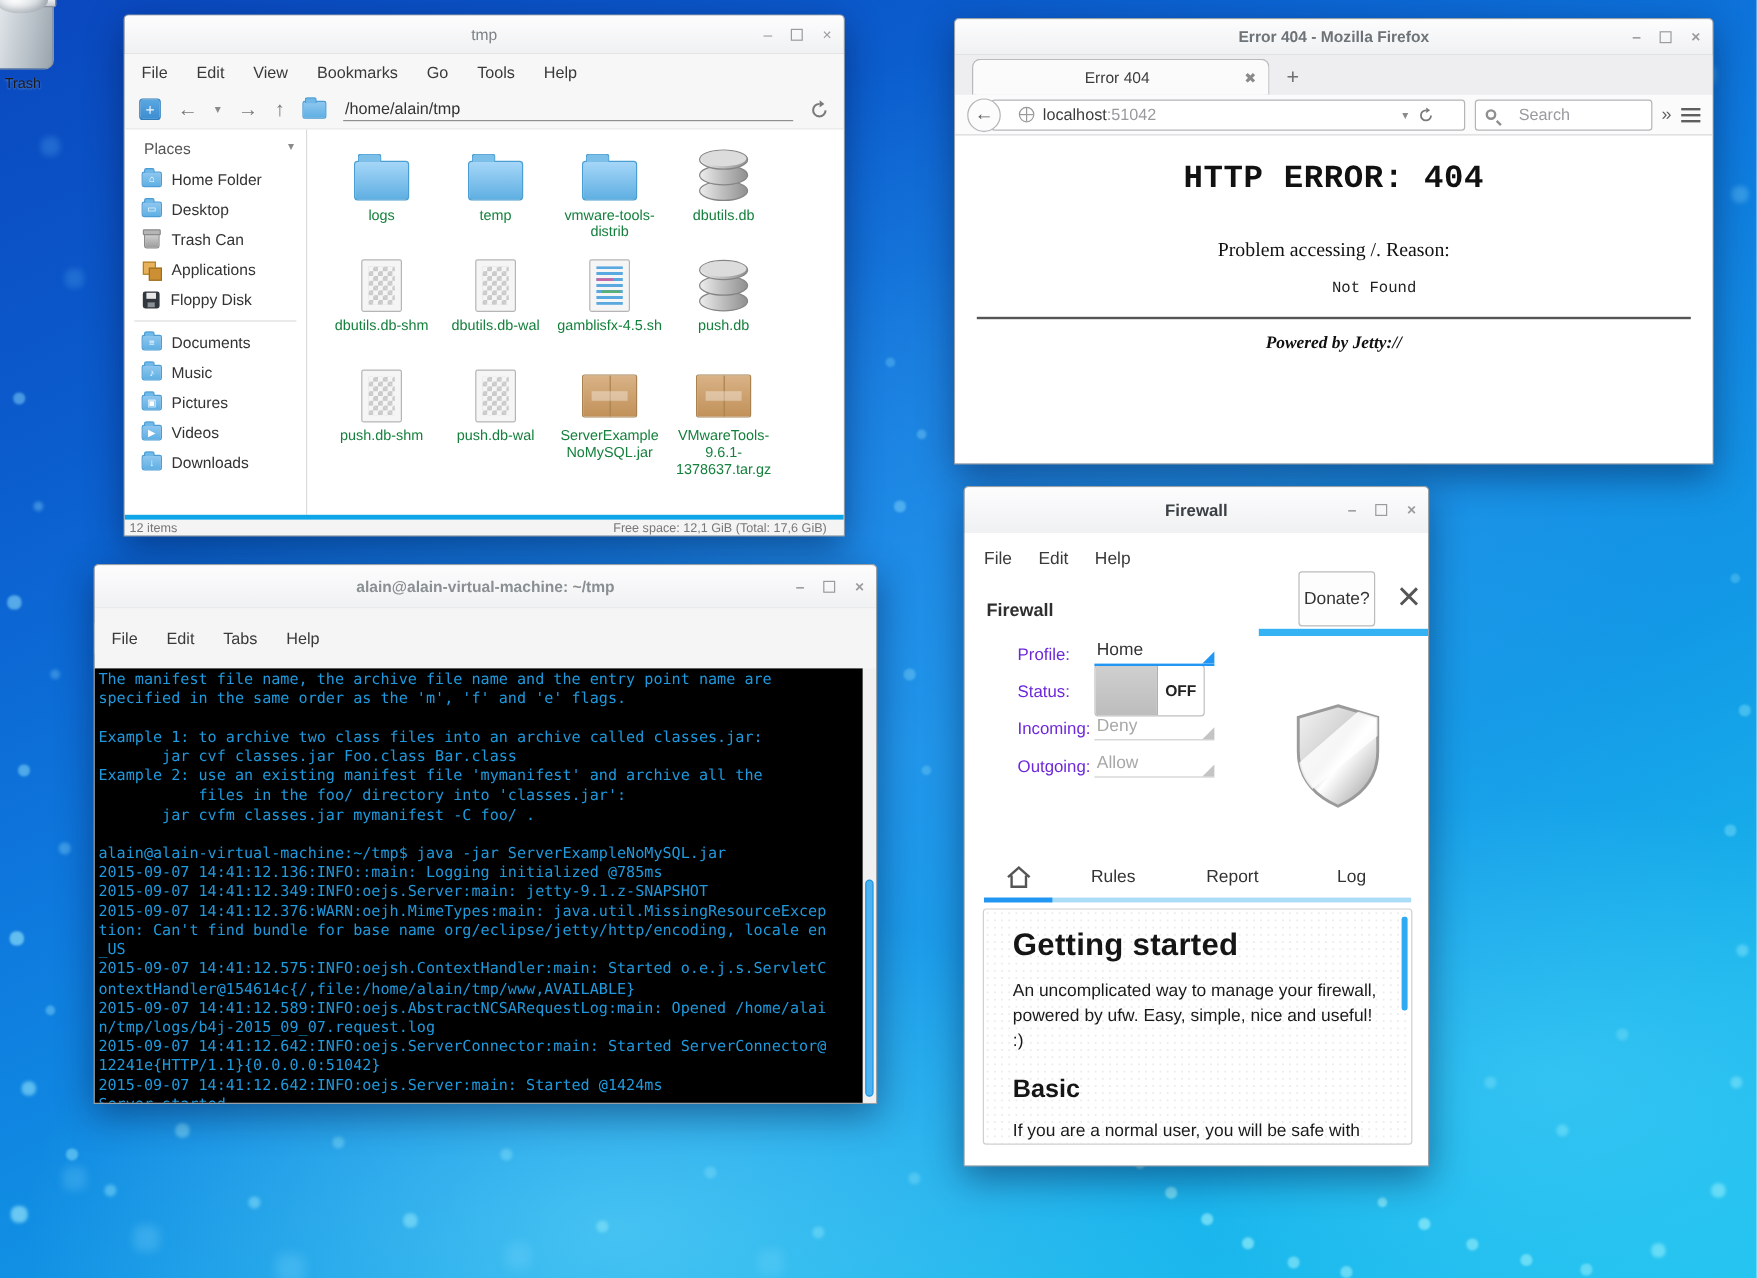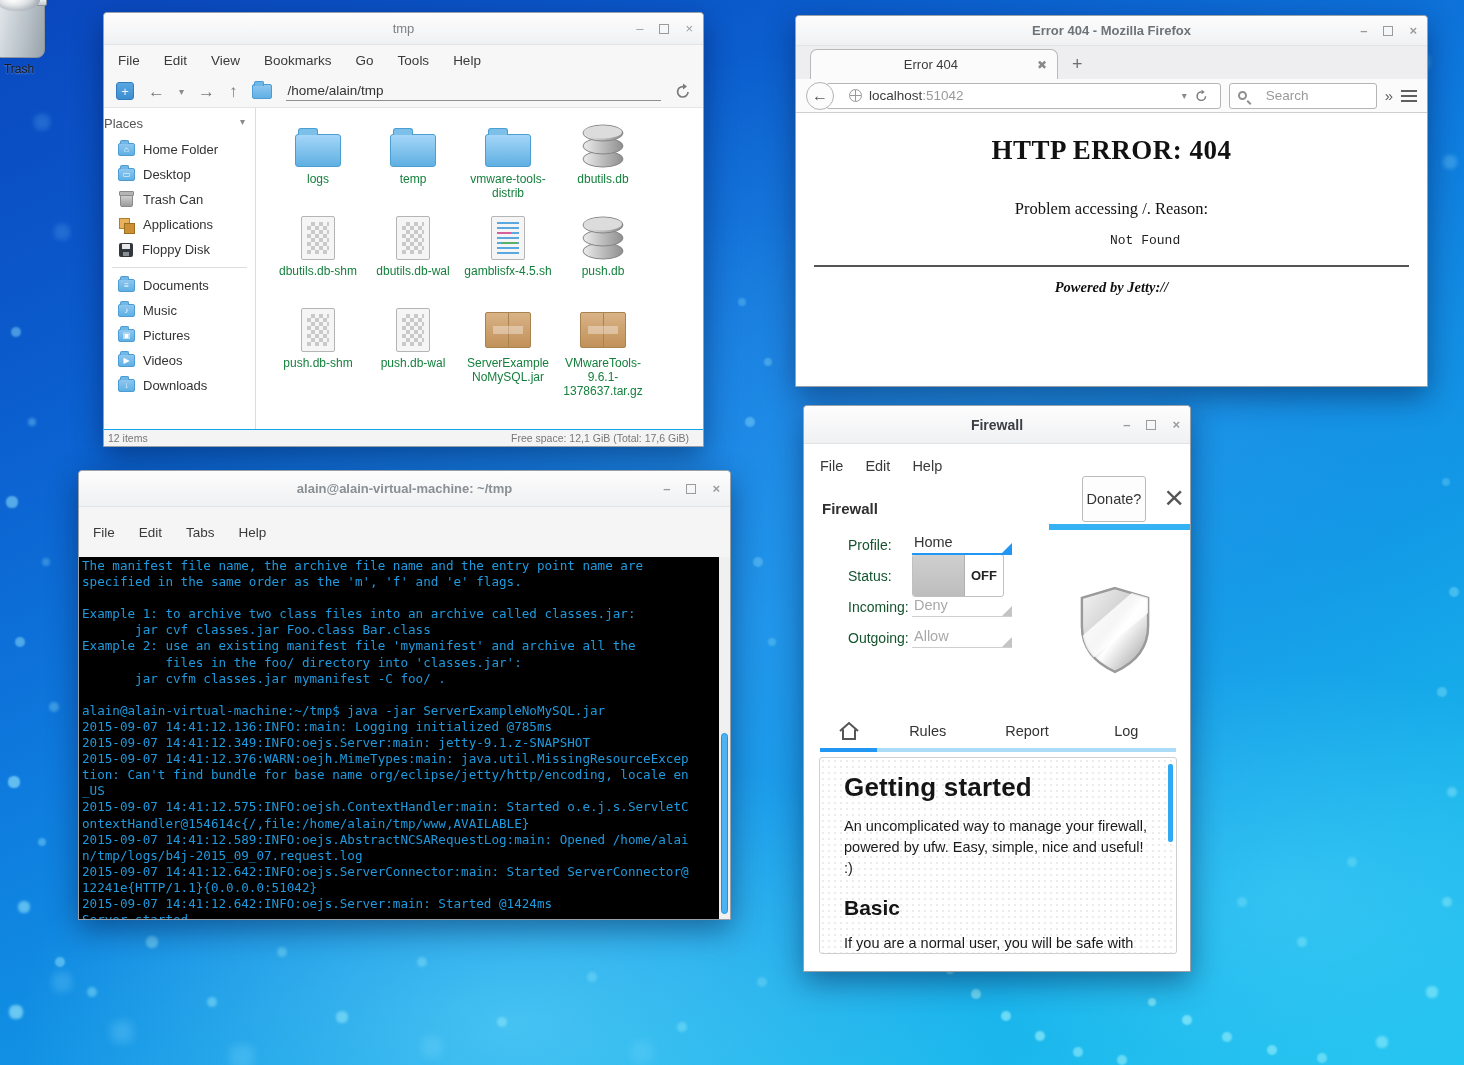--- a/index.html
+++ b/index.html
@@ -73,21 +73,21 @@
     border-radius:3px; color:#eaf4fc; font-size:13px; display:flex; align-items:center; justify-content:center; }
   .navglyph{ font-size:17px; color:#7a7a7a; line-height:1; }
   .small-caret{ font-size:10px; color:#8a8a8a; }
   .tb-folder{ width:20px; height:15px; background:linear-gradient(#8ec7ef,#5fb0e4); border:1px solid #4b9cd4;
     border-radius:2px; position:relative; }
   .tb-folder::before{ content:""; position:absolute; top:-4px; left:1px; width:8px; height:4px;
     background:#6fb8e8; border:1px solid #4b9cd4; border-bottom:none; border-radius:2px 2px 0 0; }
   .pathfield{ flex:1; border-bottom:1px solid #8f8f8f; font-size:13.5px; color:#333; padding:1px 2px 2px; }
   .fm-body{ flex:1; display:flex; min-height:0; background:#fff; }
   .fm-side{ width:152px; border-right:1px solid #dcdcdc; padding-top:6px; font-size:13px; color:#333; }
-  .side-head{ display:flex; justify-content:space-between; padding:2px 10px 6px 0; color:#555; }
+  .side-head{ display:flex; justify-content:space-between; padding:2px 10px 6px 16px; color:#555; }
   .place{ display:flex; align-items:center; gap:8px; padding:5px 4px 5px 14px; }
   .side-sep{ border-top:1px solid #ddd; margin:5px 8px; }
   .si{ width:17px; height:13px; background:linear-gradient(#8ec7ef,#5fb0e4); border:1px solid #4b9cd4;
     border-radius:2px; position:relative; flex:none; display:flex; align-items:center; justify-content:center; }
   .si::before{ content:""; position:absolute; top:-4px; left:1px; width:7px; height:3px;
     background:#6fb8e8; border:1px solid #4b9cd4; border-bottom:none; border-radius:2px 2px 0 0; }
   .si i{ font-style:normal; font-size:8px; color:#fff; line-height:1; }
   .si-trash{ width:13px; height:14px; background:linear-gradient(#d8d8d8,#9d9d9d); border:1px solid #8a8a8a;
     border-radius:2px; flex:none; position:relative; margin:0 2px; }
   .si-trash::before{ content:""; position:absolute; top:-3px; left:-2px; right:-2px; height:3px;
@@ -114,51 +114,51 @@
       linear-gradient(45deg,#c9c9c9 25%,transparent 25%,transparent 75%,#c9c9c9 75%);
     background-size:8px 8px; background-position:0 0,4px 4px; }
   .codelines{ width:22px; height:32px; position:relative;
     background:repeating-linear-gradient(to bottom,#5aa8e0 0 2px,transparent 2px 5px); }
   .codelines::before{ content:""; position:absolute; left:0; top:10px; width:14px; height:2px; background:#d85f9e; }
   .codelines::after{ content:""; position:absolute; left:4px; top:20px; width:16px; height:2px; background:#58b06a; }
   .ficon-box{ width:46px; height:36px; background:linear-gradient(#d9b286,#c19159); border:1px solid #a8824f;
     border-radius:2px; position:relative; }
   .ficon-box::before{ content:""; position:absolute; left:50%; top:0; bottom:0; width:1px; background:#a8824f; }
   .ficon-box::after{ content:""; position:absolute; left:7px; right:7px; top:13px; height:8px; background:rgba(255,255,255,.35); }
-  .fm-status{ height:17px; background:#f4f4f5; border-top:1px solid #0ea5e9; display:flex; justify-content:space-between;
+  .fm-status{ height:17px; background:#f4f4f5; border-top:4px solid #0ea5e9; display:flex; justify-content:space-between;
     align-items:center; font-size:10.5px; color:#777; padding:0 14px 0 4px; }
 
   
   .ff{ left:795px; top:15px; width:633px; height:372px; display:flex; flex-direction:column;text-align:center; }
   .ff .titlebar{ height:30px; color:#6e7378; font-weight:bold; }
   .tabbar{ height:33px; background:#eeeef1; display:flex; align-items:flex-end; padding:0 0 0 14px; }
   .tab{ width:248px; height:30px; background:#fbfbfc; border:1px solid #b9b9bc; border-bottom:none;
     border-radius:7px 7px 0 0; display:flex; align-items:center; padding:0 10px 0 14px; font-size:13px; color:#3c3c3c; }
   .tab .tlabel{ flex:1; }
   .tab-close{ color:#8a8a8a; font-size:12px; }
   .newtab-plus{ font-size:18px; color:#6f6f6f; margin:0 0 4px 14px; }
   .navbar{ height:34px; background:#fbfbfc; border-bottom:1px solid #cfcfd3; display:flex; align-items:center; padding:0 10px; gap:8px; }
   .backcircle{ width:28px; height:28px; border-radius:50%; border:1px solid #b5b5b8; background:#fcfcfd;
     display:flex; align-items:center; justify-content:center; color:#5a5a5a; font-size:16px; z-index:2; margin-right:-16px; }
   .urlfield{ flex:1; height:26px; border:1px solid #b5b5b8; border-radius:3px; background:#fff; display:flex;
-    align-items:center; padding:0 12px 0 22px; gap:7px; font-size:13.5px; }
+    align-items:center; padding:0 25px 0 22px; gap:7px; font-size:13.5px; }
   .globe{ width:13px; height:13px; border-radius:50%; border:1px solid #9a9a9a; position:relative; flex:none; background:
     linear-gradient(#9a9a9a,#9a9a9a) 50% 0/1px 100% no-repeat,
     linear-gradient(#9a9a9a,#9a9a9a) 0 50%/100% 1px no-repeat; }
   .host{ color:#3c3c3c; } .port{ color:#9a9a9e; }
   .urlright{ margin-left:auto; display:flex; align-items:center; gap:8px; color:#7a7a7a; }
   .searchfield{ width:148px; height:26px; border:1px solid #b5b5b8; border-radius:3px; background:#fff;
     display:flex; align-items:center; gap:19px; padding:0 8px; color:#9a9a9e; font-size:13.5px; }
   .mag{ width:9px; height:9px; border:2px solid #8f8f8f; border-radius:50%; position:relative; flex:none; }
   .mag::after{ content:""; position:absolute; width:2px; height:5px; background:#8f8f8f; left:8px; top:7px; transform:rotate(-45deg); }
   .chev{ color:#5f5f5f; font-size:15px; }
   .hamb{ width:16px; height:12px; border-top:2px solid #5f5f5f; border-bottom:2px solid #5f5f5f; position:relative; }
   .hamb::before{ content:""; position:absolute; left:0; right:0; top:3px; height:2px; background:#5f5f5f; }
   .ffcontent{ flex:1; background:#fff; padding:14px 18px 0; font-family:"Liberation Serif", serif; color:#111; }
-  .ffcontent h1{ font-size:27px; margin:8px 0 0; letter-spacing:.5px; }
+  .ffcontent h1{ font-size:27px; margin:8px 0 0; letter-spacing:.5px;font-family:Liberation Mono, monospace; }
   .ffcontent .problem{ font-size:16.5px; margin-top:33px; }
   .ffcontent pre{ font-family:"Liberation Mono", monospace; font-size:13px; margin:14px 0 0 36px; color:#222; }
   .ffcontent hr{ border:none; border-top:2px solid #555; margin-top:17px; }
   .jetty{ font-style:italic; font-weight:bold; font-size:14.5px; margin-top:12px; }
 
   
   .term{ left:78px; top:470px; width:653px; height:450px; display:flex; flex-direction:column;gap:12px; }
   .term .titlebar{ height:36px; color:#8a8f94; font-weight:bold; }
   .term .menubar{ height:26px; background:#f5f5f6; }
   .termwrap{ flex:1; display:flex; min-height:0; }
@@ -175,21 +175,21 @@
   .fw-body{ position:relative; height:calc(100% - 38px); background:#fff; }
   .fw .menubar{ padding:14px 0 0 16px; gap:22px; font-size:14.5px; }
   .donate{ position:absolute; top:32px; right:44px; width:64px; height:46px; border:1px solid #bbb;
     border-radius:3px; background:#fdfdfd; display:flex; align-items:center; justify-content:center;
     font-size:14.5px; color:#333; }
   .donate-close{ position:absolute; top:36px; right:6px; font-size:34px; color:#555; font-weight:300; line-height:1; }
   .bluebar{ position:absolute; top:80px; right:0; width:141px; height:6px; background:#35b2f4; }
   .fw-section{ margin:26px 0 0 18px; font-weight:bold; font-size:15px; color:#2f2f2f; }
   .fw-fields{ margin:12px 0 0 44px; }
   .fw-row{ display:flex; align-items:center; height:31px; }
-  .fw-label{ width:64px; font-size:14px; color:#14532d; }
+  .fw-label{ width:64px; font-size:14px; color:#6d28d9; }
   .combo{ width:100px; font-size:14.5px; padding:0 2px 3px; position:relative; }
   .combo.on{ color:#333; border-bottom:2px solid #2196f3; }
   .combo.on::after{ content:""; position:absolute; right:0; bottom:0; border-left:10px solid transparent; border-bottom:10px solid #2196f3; }
   .combo.off{ color:#a8a8a8; border-bottom:1px solid #cfcfcf; }
   .combo.off::after{ content:""; position:absolute; right:0; bottom:0; border-left:10px solid transparent; border-bottom:10px solid #c4c4c4; }
   .toggle{ width:92px; height:43px; border:1px solid #c0c0c0; border-radius:3px; background:#fff; display:flex; overflow:hidden; }
   .toggle .knob{ width:52px; background:linear-gradient(#cfcfcf,#bdbdbd); border-right:1px solid #b0b0b0; }
   .toggle .state{ flex:1; display:flex; align-items:center; justify-content:center; font-weight:bold; font-size:13px; color:#222; }
   .shield{ position:absolute; right:38px; top:140px; }
   .fw-tabs{ position:absolute; left:16px; right:14px; top:272px; display:flex; align-items:center; height:30px; }

